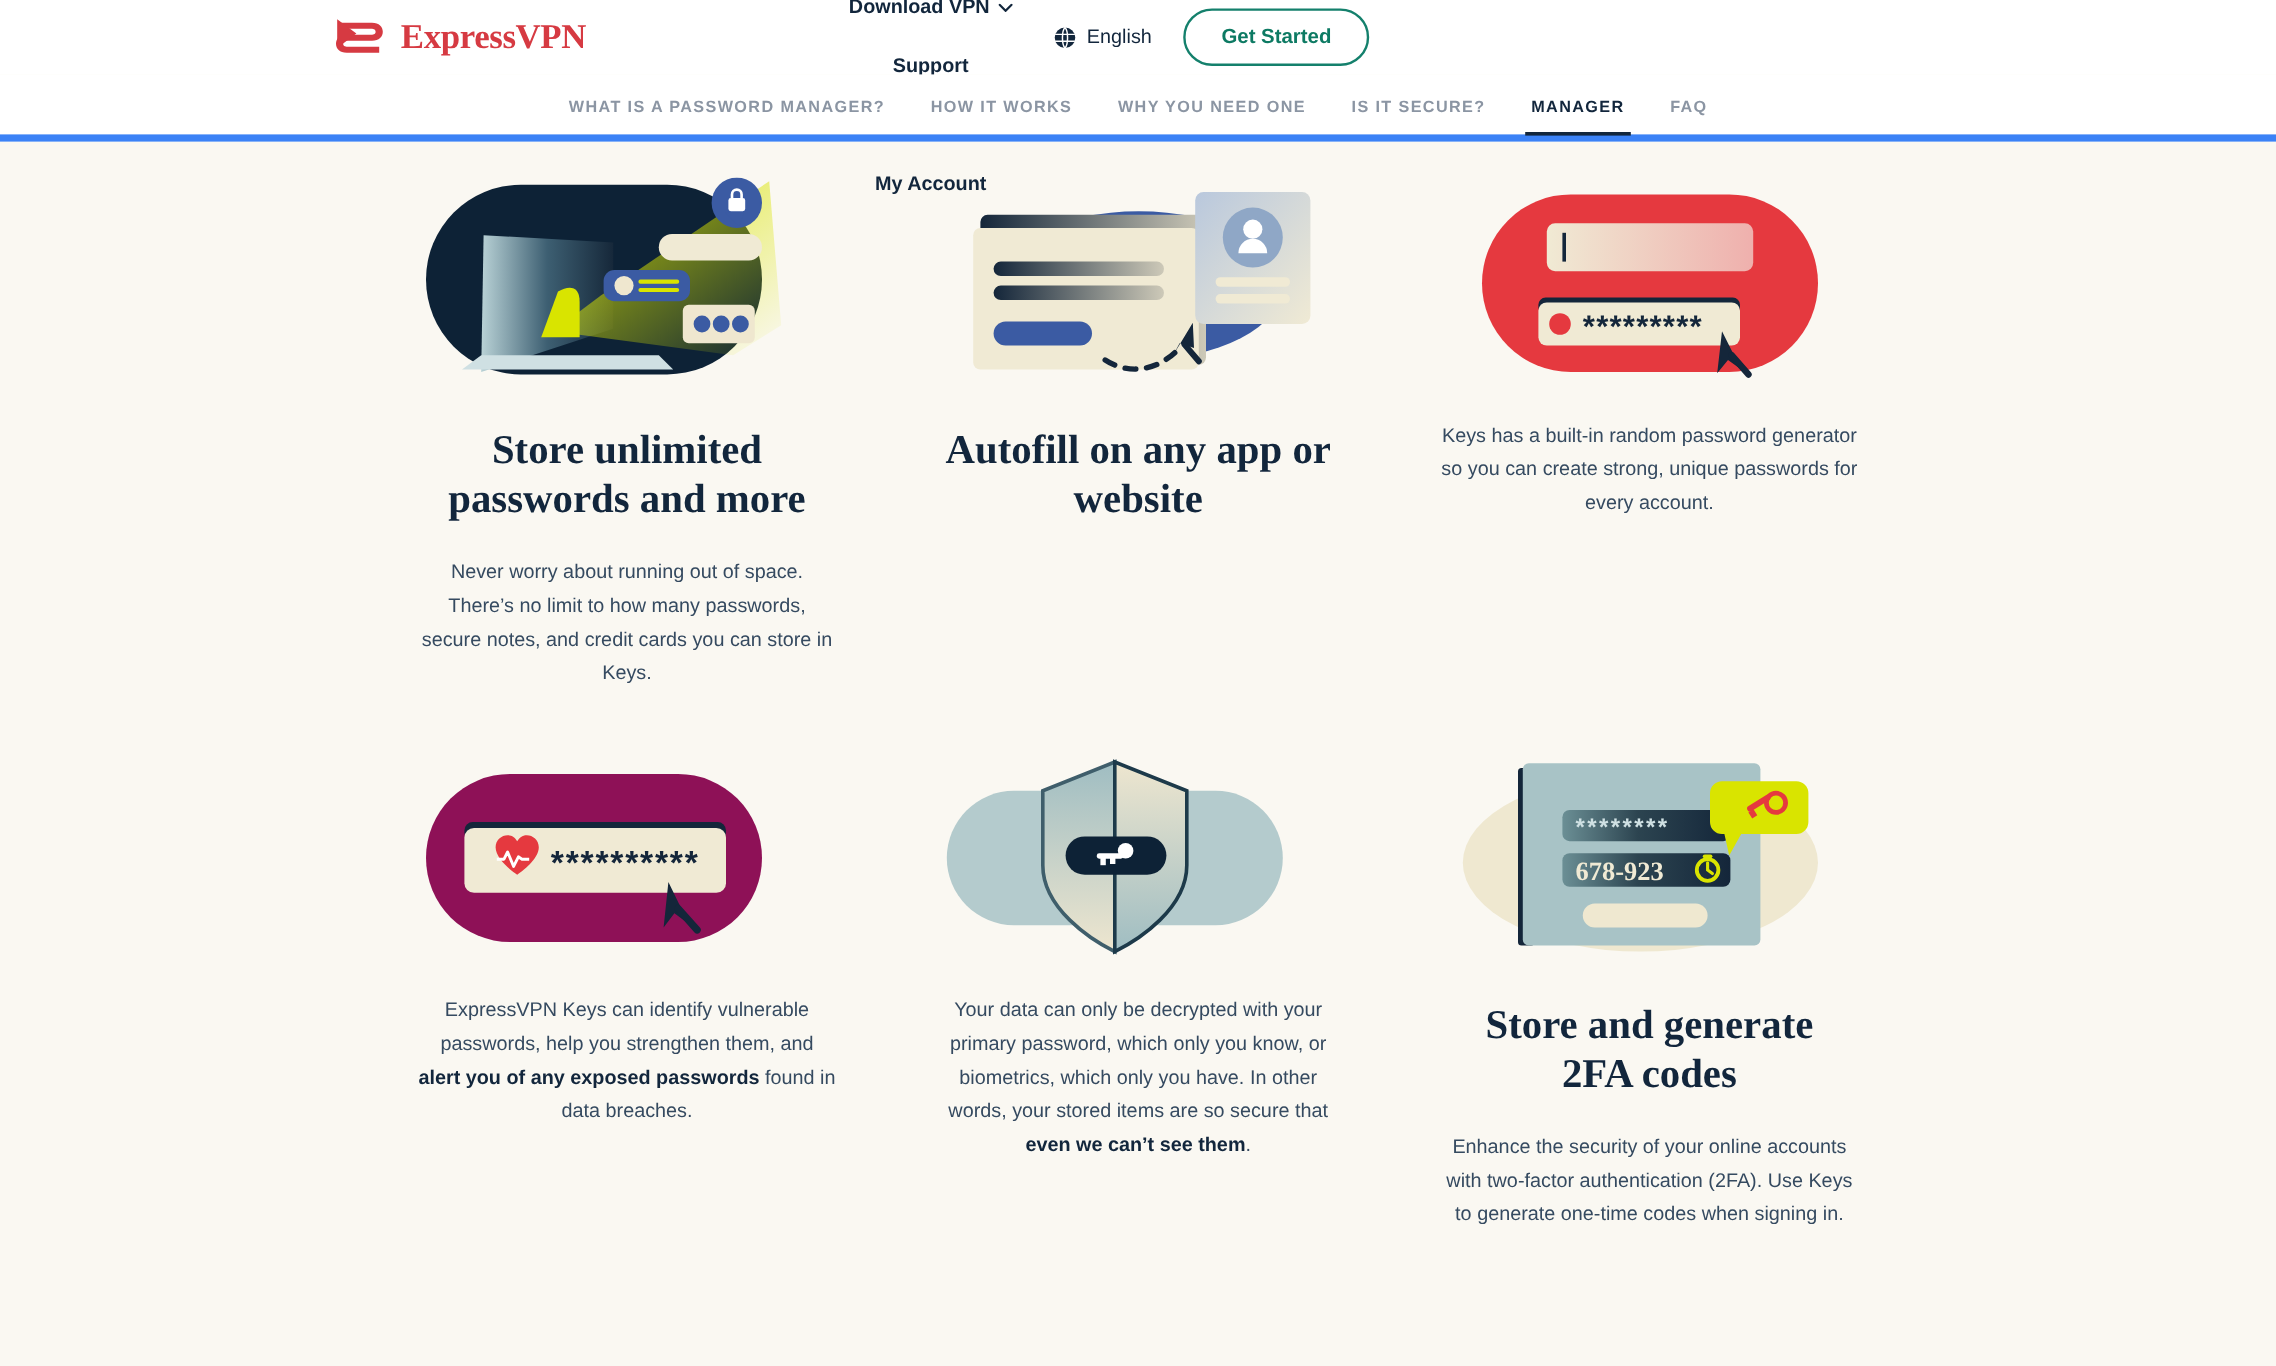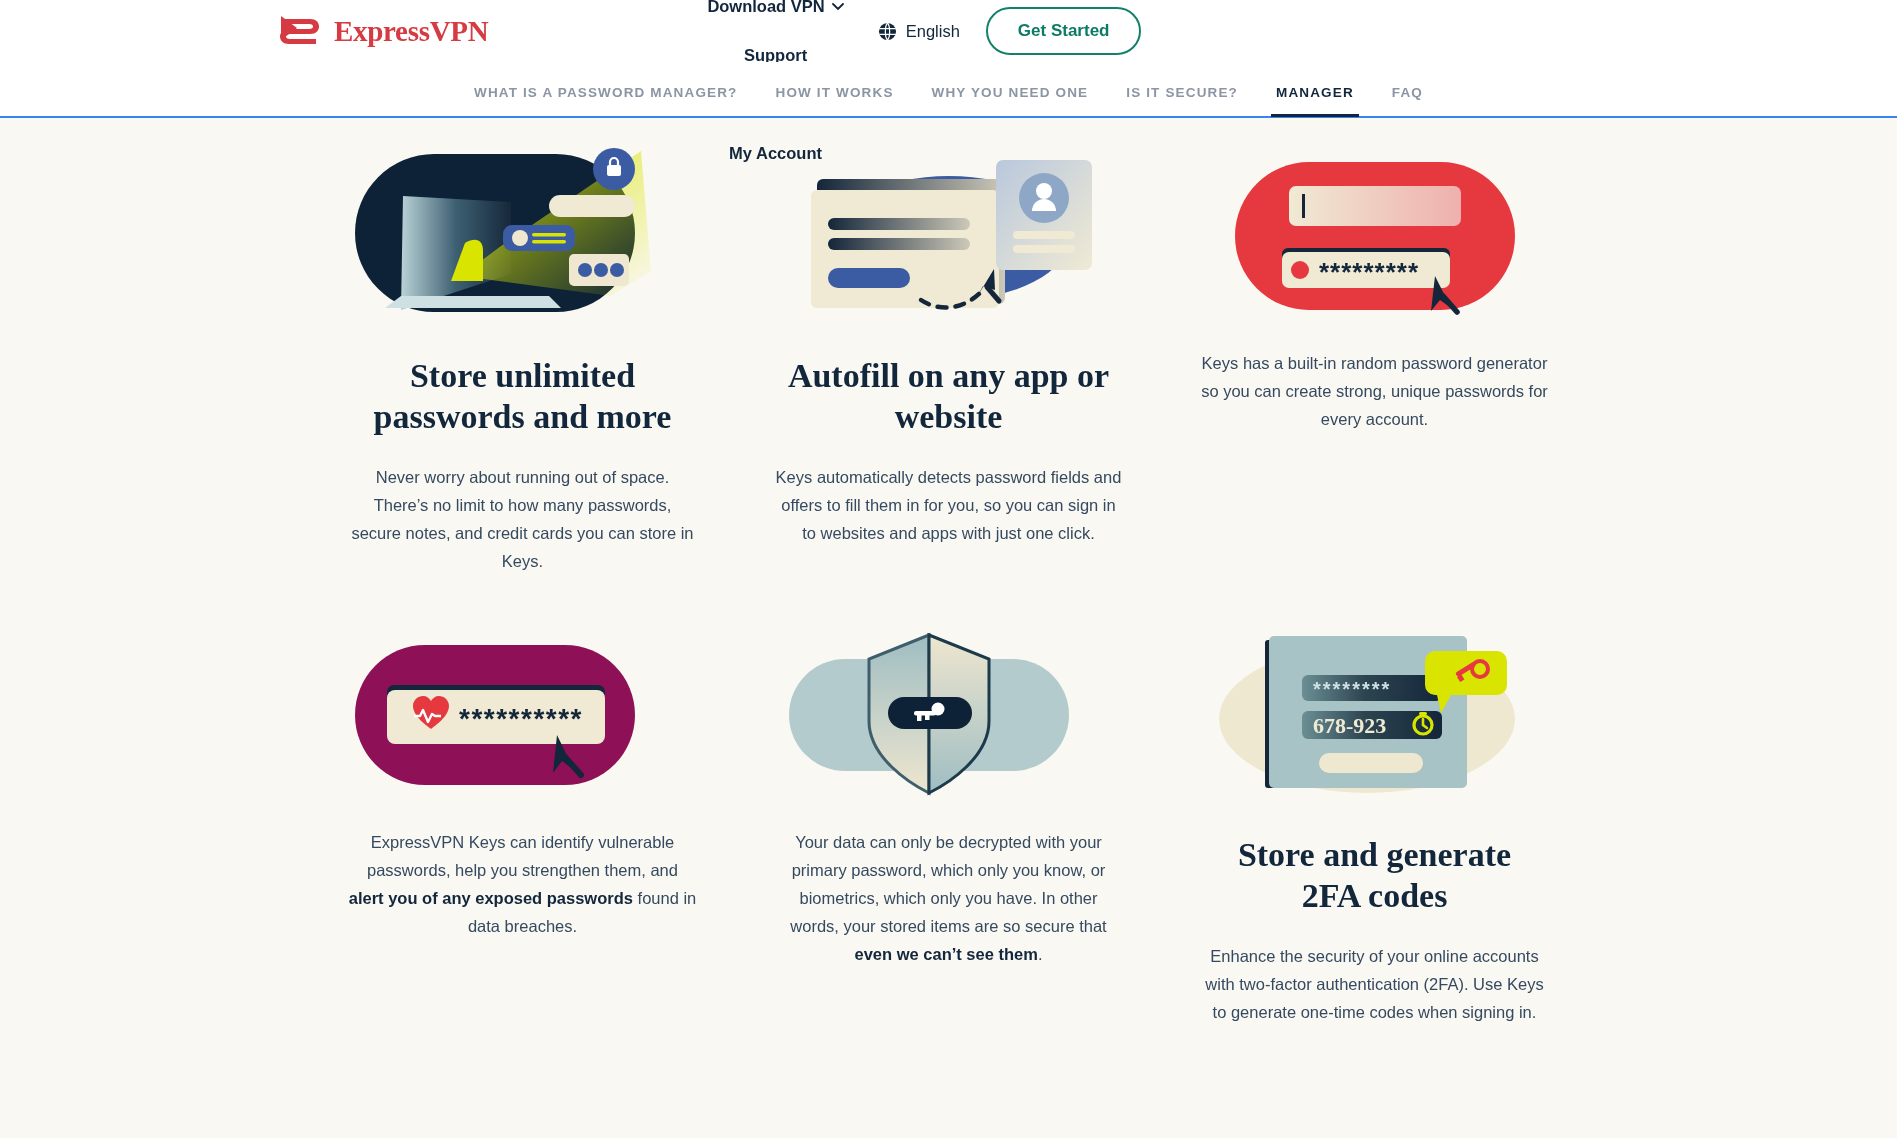--- a/index.html
+++ b/index.html
@@ -43,21 +43,21 @@
     border:2px solid #14806c; color:#0d7a63; background:#fff;
     border-radius:40px; padding:12px 30px;
     font-size:17px; font-weight:700; cursor:pointer;
     white-space:nowrap;
   }
 
   
   .subnav{
     height:56px; background:#ffffff;
     display:flex; align-items:flex-end; justify-content:center;
-    gap:0; border-bottom:2px solid #3b82f6;
+    gap:0; border-bottom:6px solid #3b82f6;
     position:relative;
   }
   .subnav-inner{ display:flex; align-items:flex-end; gap:0; }
   .subtab{
     font-size:13.5px; letter-spacing:1.15px; font-weight:700;
     color:#8b95a3; padding:0 19px 16px 19px;
     cursor:pointer; white-space:nowrap; position:relative;
   }
   .subtab.active{ color:#12263c; }
   .subtab.active:after{
@@ -211,21 +211,20 @@
       <circle cx="263" cy="50" r="25" fill="#8fa7c6"></circle>
       <circle cx="263" cy="43" r="8" fill="#fff"></circle>
       <path d="M251 63a12 12 0 0124 0z" fill="#fff"></path>
       <rect x="232" y="83" width="62" height="8" rx="4" fill="#f0ead4"></rect>
       <rect x="232" y="97" width="62" height="8" rx="4" fill="#f0ead4"></rect>
       <path d="M140 152c18 12 42 10 60-8" stroke="#14263a" stroke-width="4.5" fill="none" stroke-dasharray="9 9" stroke-linecap="round"></path>
       <path d="M213 121l-17 28 6-11 12 4z" fill="#14263a"></path>
       <path d="M206 139l12 14" stroke="#14263a" stroke-width="5" stroke-linecap="round"></path>
     </svg>
     <div class="card-title">Autofill on any app or website</div>
-    <div class="card-body"><span>Keys automatically detects password fields and offers to fill them in for you, so you can sign in to websites and apps with just one click.</span></div>
   </div>
 
   <div class="card">
     <svg class="art" viewBox="0 0 336 175">
       <defs>
             <linearGradient id="g3a" x1="0" y1="0" x2="1" y2="0">
               <stop offset="0" stop-color="#f0ead4"></stop>
               <stop offset="1" stop-color="#efb0ad"></stop>
             </linearGradient>
           </defs>

